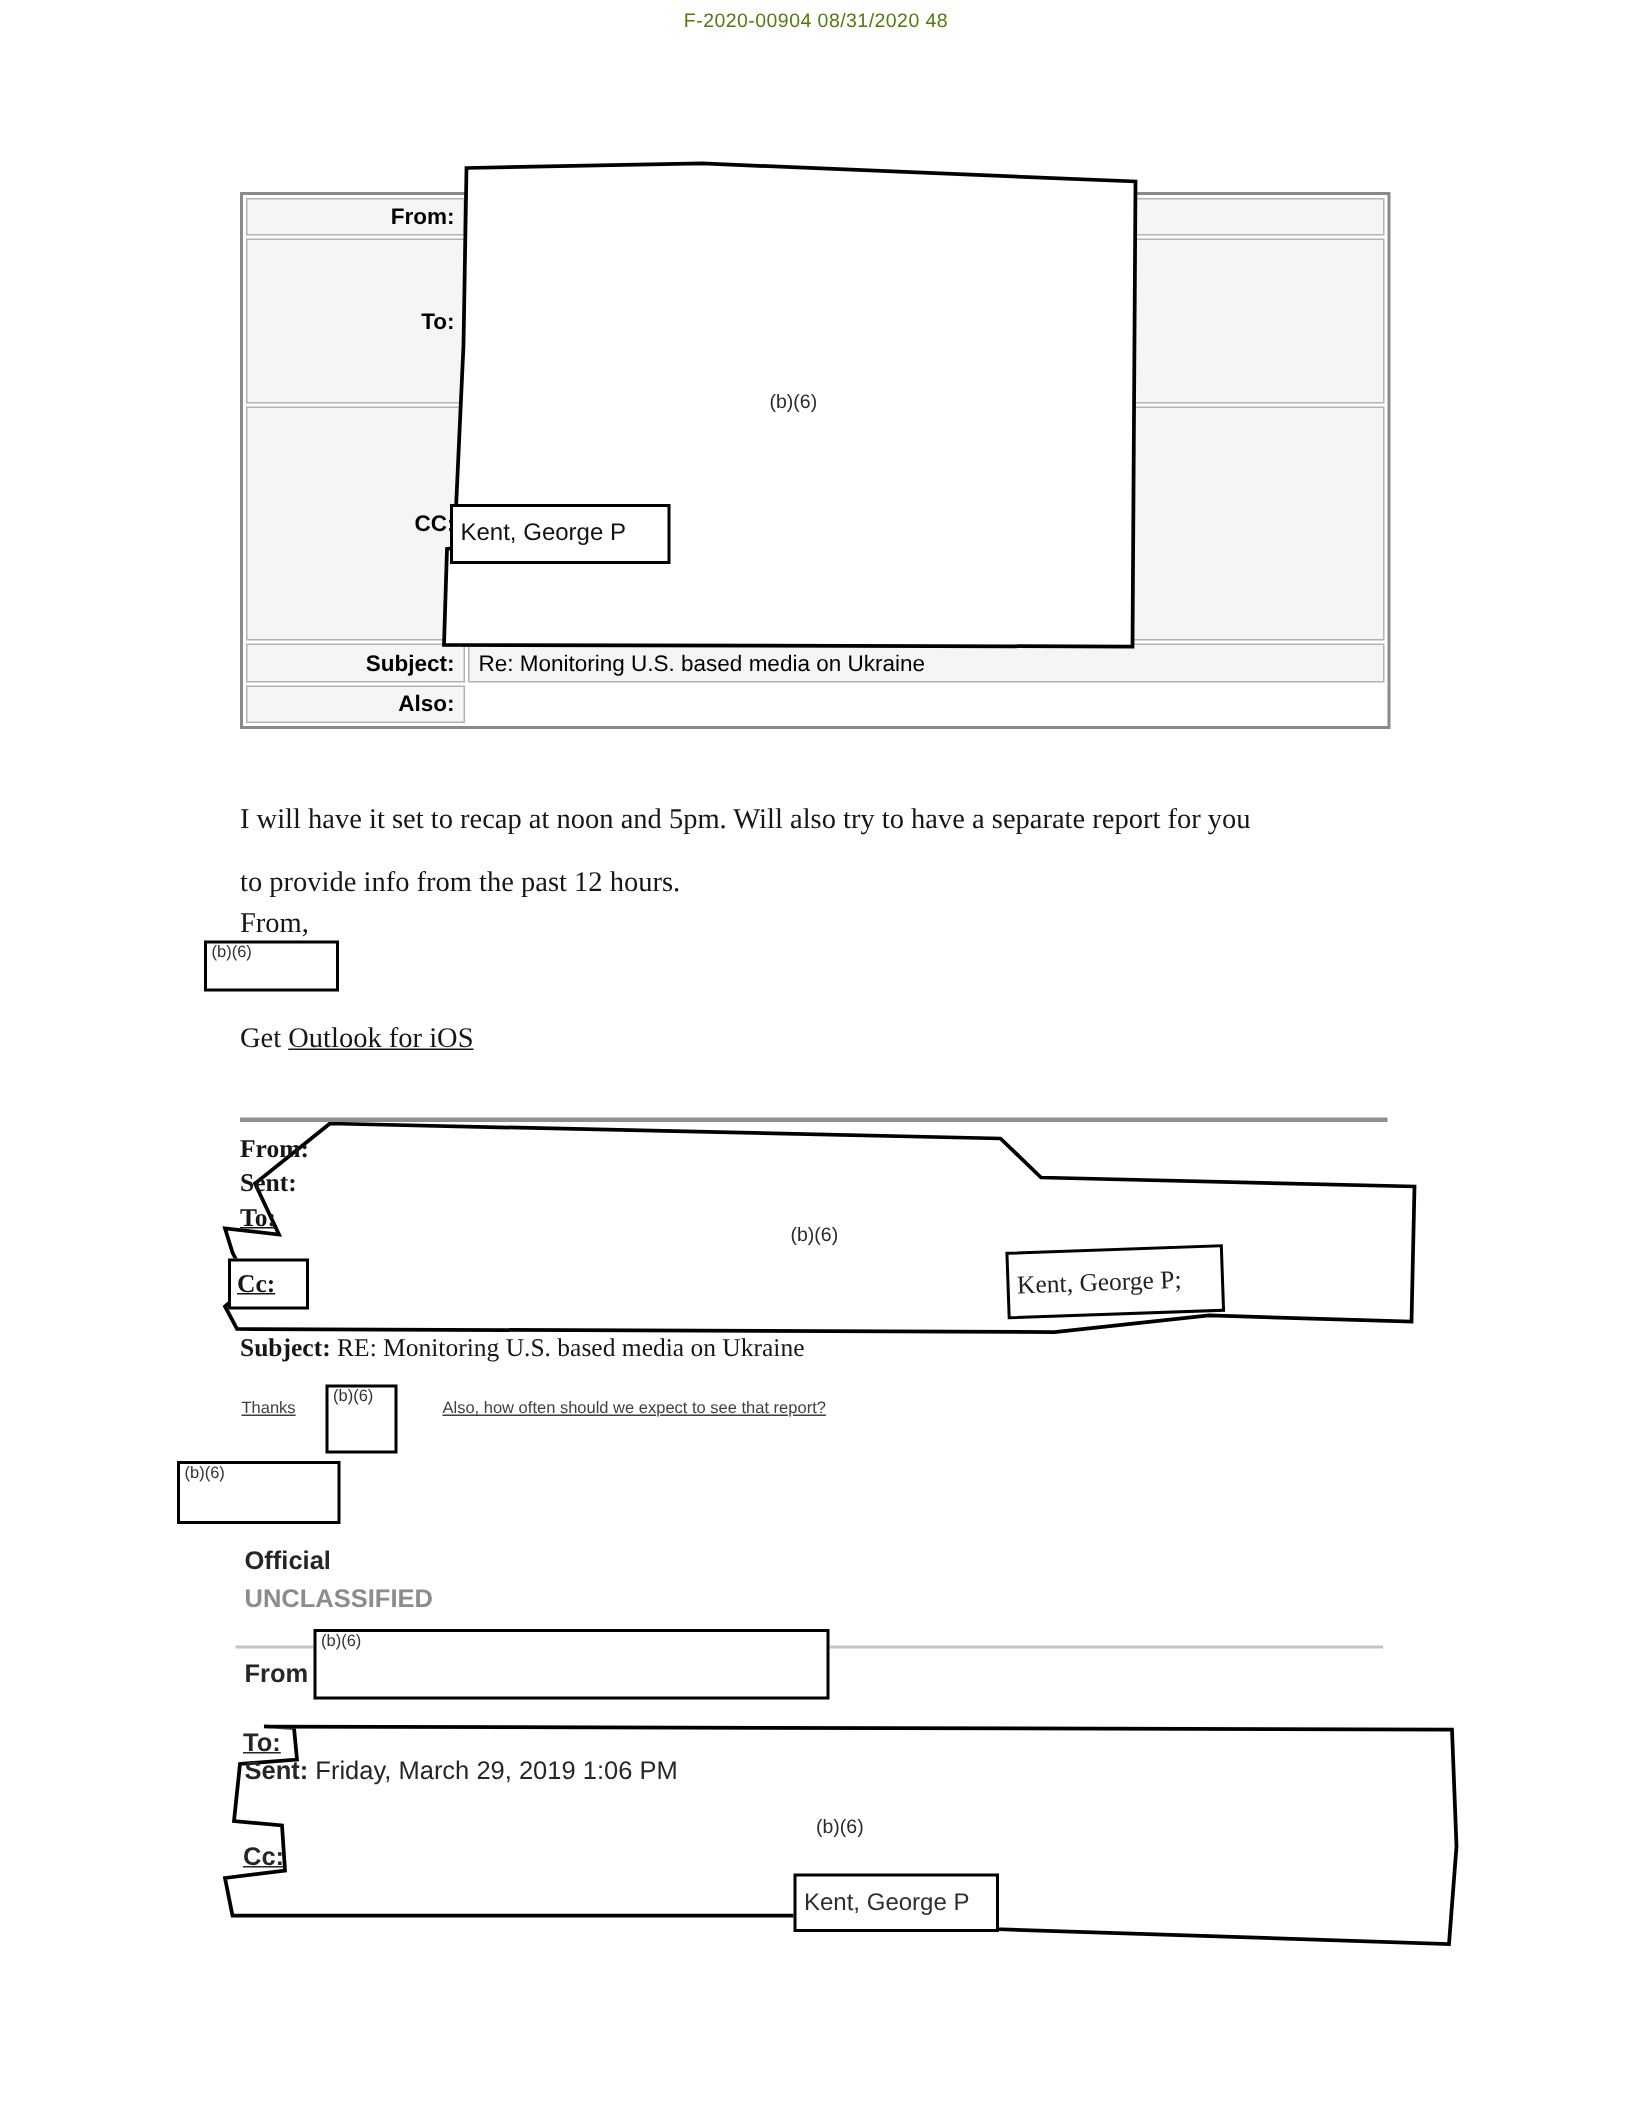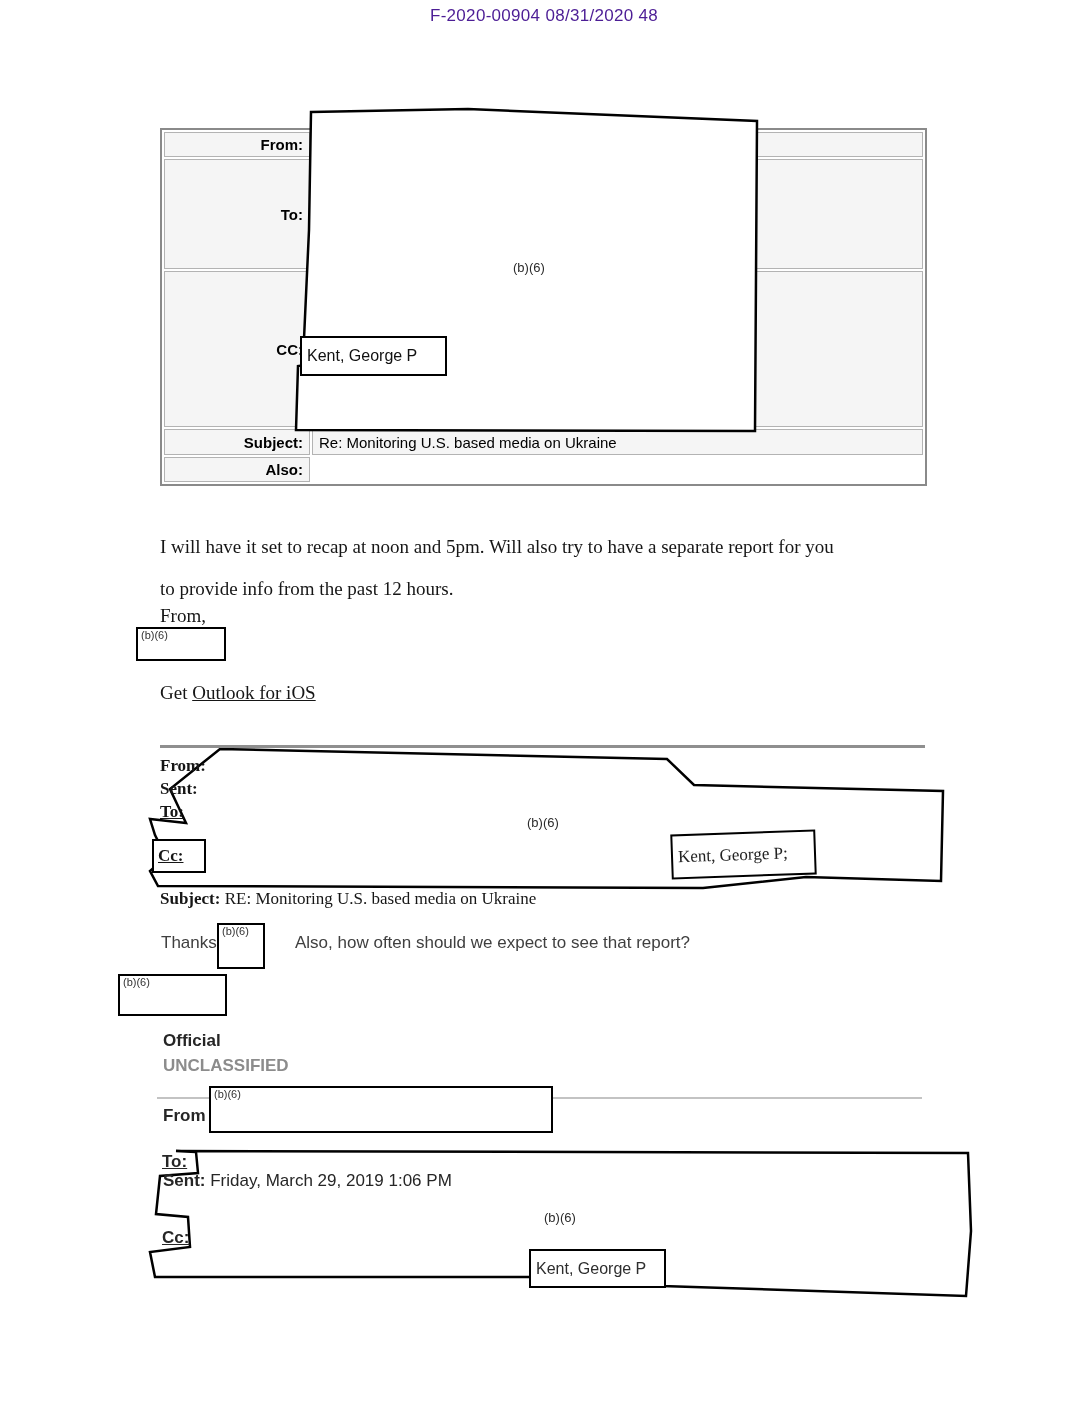--- a/index.html
+++ b/index.html
@@ -5,21 +5,21 @@
   html,body { margin:0; padding:0; background:#ffffff; }
   .page {
     position:relative; width:1088px; height:1408px; background:#ffffff;
     font-family:"Liberation Sans", sans-serif; overflow:hidden;
   }
   .t { position:absolute; white-space:nowrap; z-index:5; }
   .serif { font-family:"Liberation Serif", serif; color:#161616; }
   .sans  { font-family:"Liberation Sans", sans-serif; }
 
   
-  .doc-header { left:0; right:0; top:6px; text-align:center; font-size:17px; color:#4c1d95; letter-spacing:.3px; }
+  .doc-header { left:0; right:0; top:6px; text-align:center; font-size:13px; color:#4d7c0f; letter-spacing:.3px; }
 
   
   .email-table {
     position:absolute; left:160px; top:128px; width:759px; z-index:1;
     display:grid; grid-template-columns:146px 1fr; grid-template-rows:25px 110px 156px 26px 25px;
     gap:2px; padding:2px; border:2px solid #8a8a8a; background:#ffffff;
   }
   .cell { background:#f5f5f5; border:1px solid #b3b3b3; display:flex; align-items:center; font-size:15px; color:#000; }
   .cell.lbl { justify-content:flex-end; padding-right:6px; font-weight:bold; }
   .cell.val { padding-left:6px; }
@@ -46,21 +46,21 @@
   .kent1 { left:300px; top:336px; width:138px; height:36px; font-size:16px; color:#111; }
   .kent2 { left:671px; top:832px; width:136px; height:41px; font-family:"Liberation Serif", serif; font-size:17px; color:#222; transform:rotate(-2deg); }
   .kent3 { left:529px; top:1249px; width:128px; height:35px; font-size:16px; color:#2e2e2e; }
   .ccbox2 { position:absolute; left:152px; top:839px; width:46px; height:30px; background:#fff; border:2px solid #000; z-index:4;
             display:flex; align-items:center; padding-left:4px; font-family:"Liberation Serif", serif; font-weight:bold; font-size:17px; color:#161616; }
 
   
   .body1 { font-size:19px; }
   .u { text-decoration:underline; }
   .h2lbl { font-weight:bold; font-size:17px; }
-  .graytxt { color:#3f3f3f; font-size:17px; }
+  .graytxt { color:#3f3f3f; font-size:11px;text-decoration:underline; }
   .b { font-weight:bold; }
   .e3 { font-size:17px; color:#262626; }
   .unclass { color:#8c8c8c; }
 </style>
 </head>
 <body>
 
 <div class="page">
 
   <div class="t doc-header">F-2020-00904 08/31/2020 48</div>

